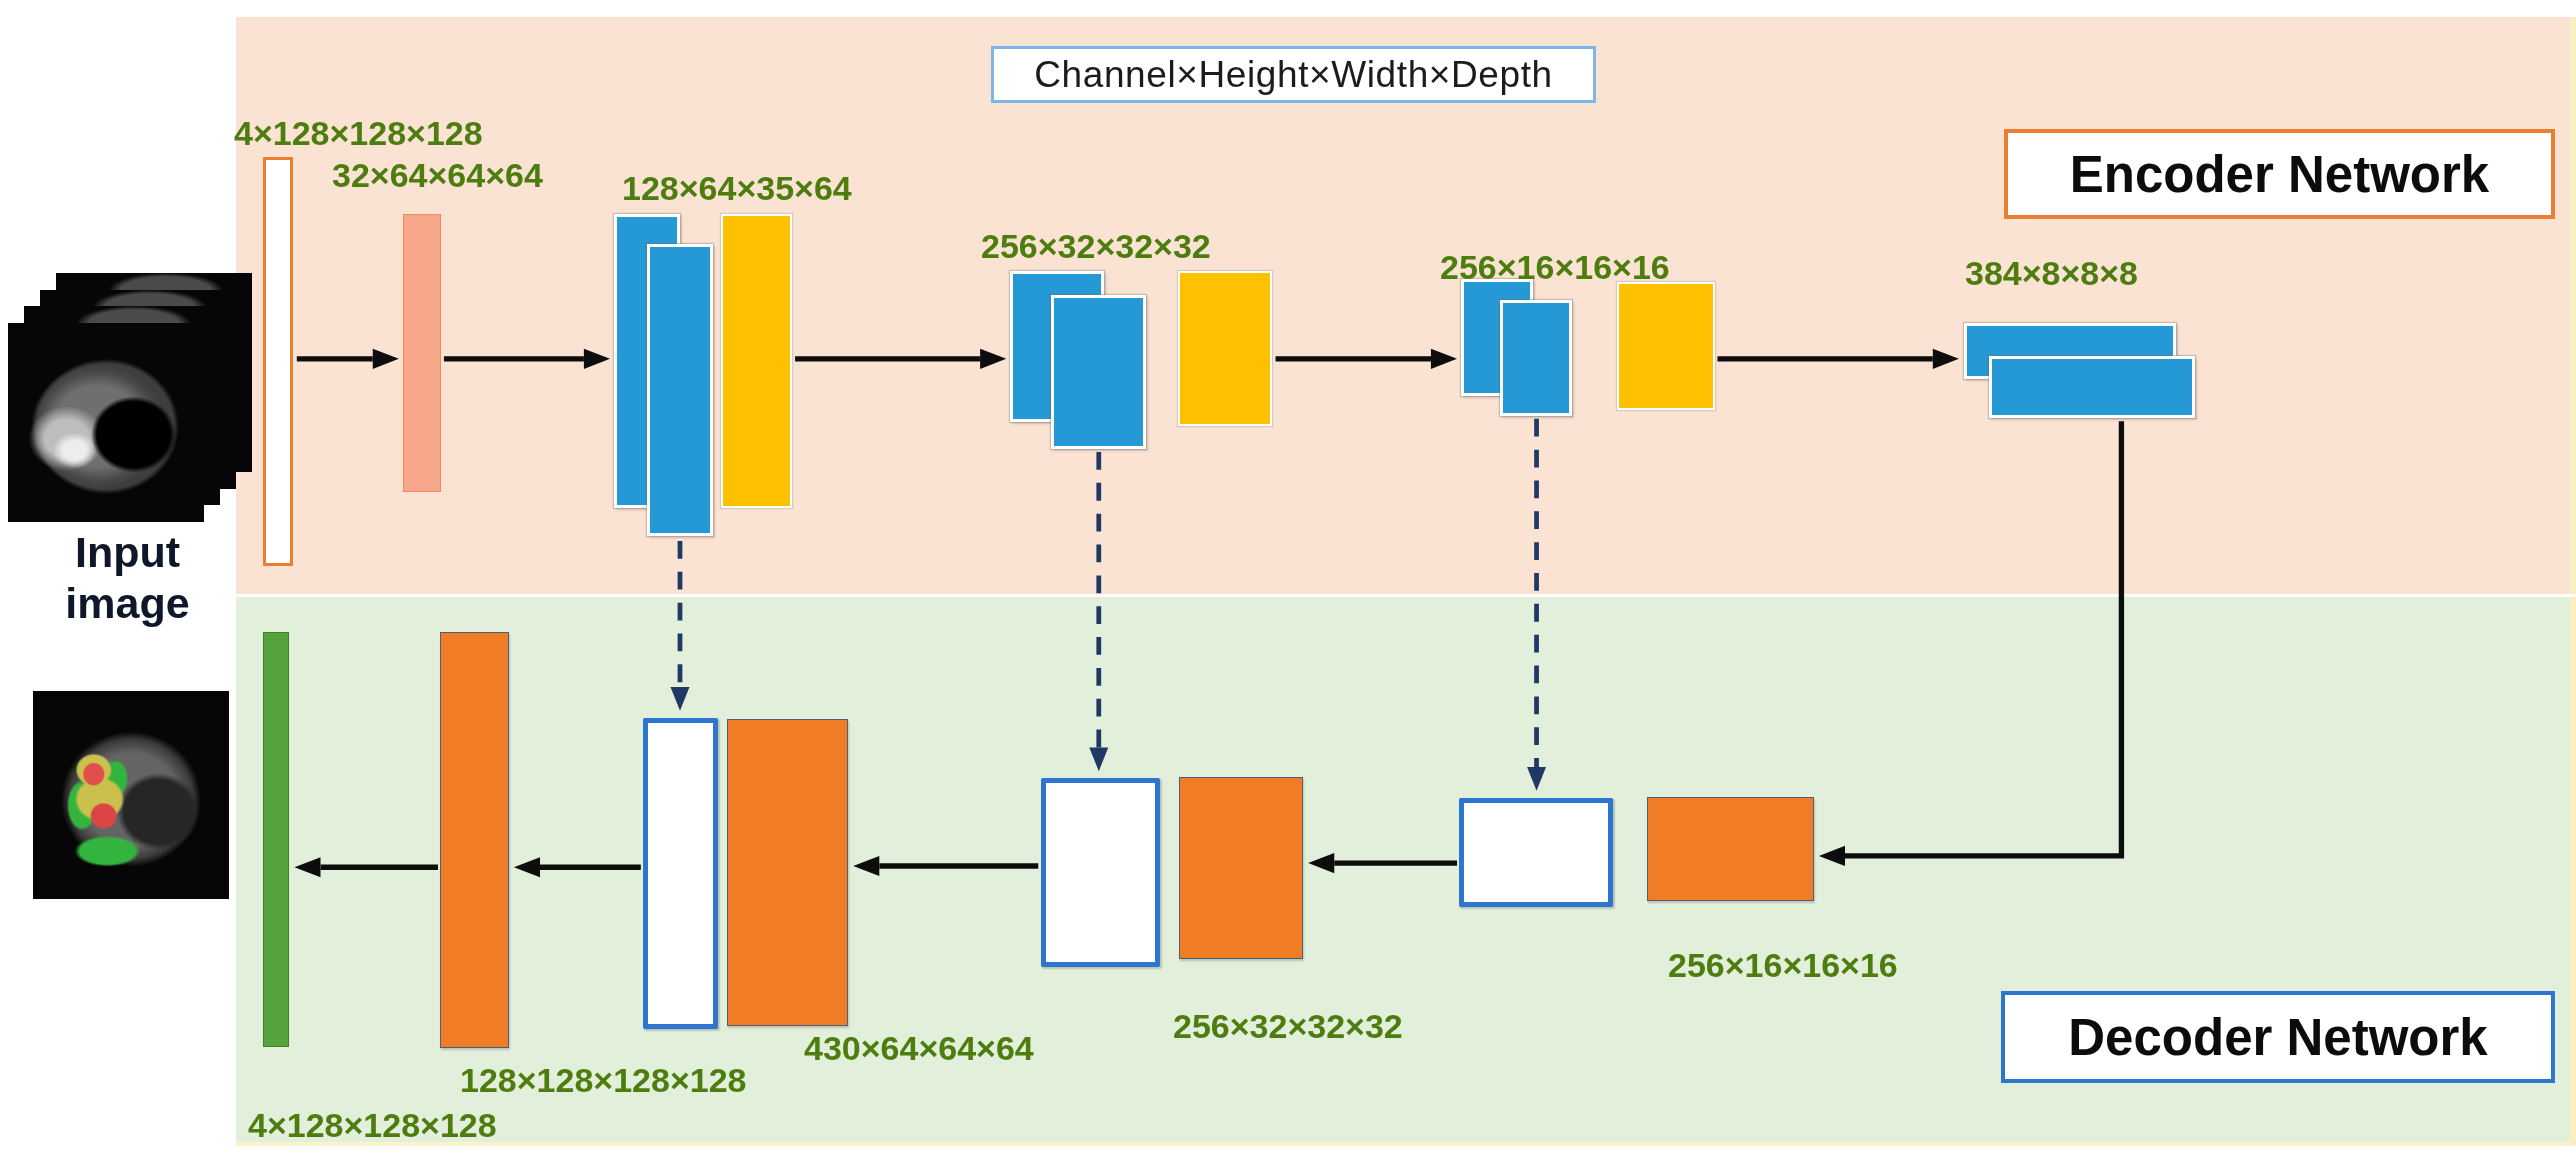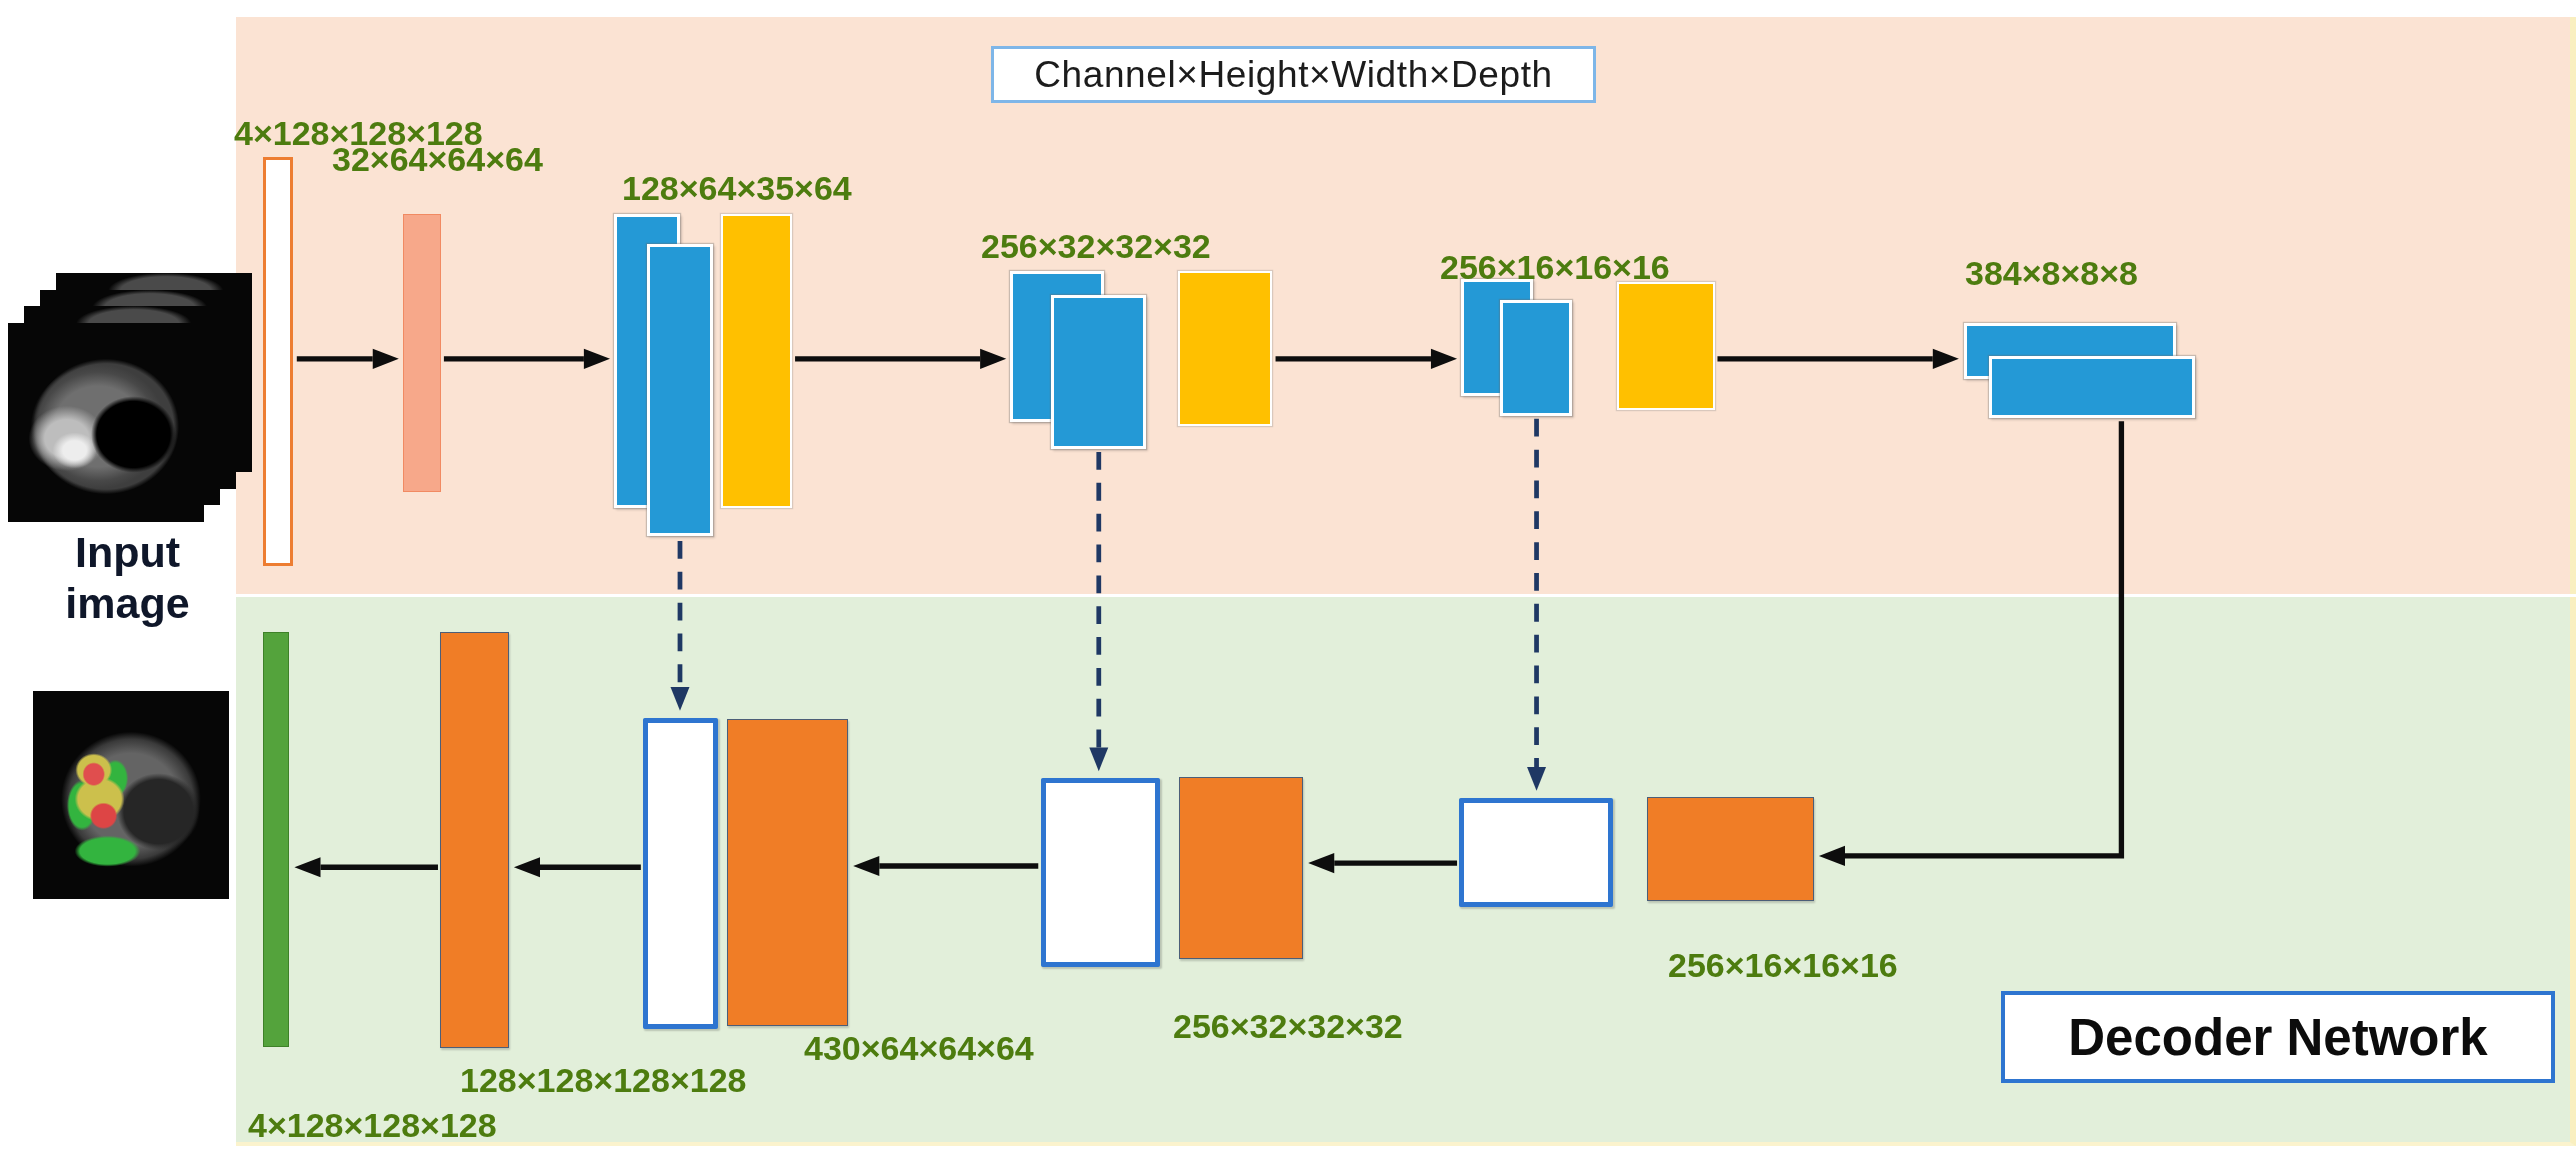--- a/index.html
+++ b/index.html
@@ -86,20 +86,23 @@
 <body>
 
 <div class="canvas">
 
   <div class="region enc-bg"></div>
   <div class="region dec-bg"></div>
 
   <div class="legend-box">
     <span>Channel×Height×Width×Depth</span>
   </div>
+  <div class="net-box enc-box">
+    <span>Encoder Network</span>
+  </div>
   <div class="net-box dec-box">
     <span>Decoder Network</span>
   </div>
 
   <div class="mri back" style="left:56px;top:273px;width:196px;height:199px;"></div>
   <div class="mri back" style="left:40px;top:290px;width:196px;height:199px;"></div>
   <div class="mri back" style="left:24px;top:306px;width:196px;height:199px;"></div>
   <div class="mri" style="left:8.3px;top:323px;width:196px;height:199px;">
     <div class="brain-input"></div>
   </div>
@@ -127,21 +130,21 @@
   <div class="blk greenbar"></div>
   <div class="blk orangeb d-or0"></div>
   <div class="blk whiteb  d-wh1"></div>
   <div class="blk orangeb d-or1"></div>
   <div class="blk whiteb  d-wh2"></div>
   <div class="blk orangeb d-or2"></div>
   <div class="blk whiteb  d-wh3"></div>
   <div class="blk orangeb d-or3"></div>
 
   <div class="dim" style="left:234px;top:114px;">4×128×128×128</div>
-  <div class="dim" style="left:332px;top:140px;">32×64×64×64</div>
+  <div class="dim" style="left:332px;top:156px;">32×64×64×64</div>
   <div class="dim" style="left:622px;top:169px;">128×64×35×64</div>
   <div class="dim" style="left:981px;top:227px;">256×32×32×32</div>
   <div class="dim" style="left:1440px;top:248px;">256×16×16×16</div>
   <div class="dim" style="left:1965px;top:254px;">384×8×8×8</div>
   <div class="dim" style="left:1668px;top:946px;">256×16×16×16</div>
   <div class="dim" style="left:1173px;top:1007px;">256×32×32×32</div>
   <div class="dim" style="left:804px;top:1029px;">430×64×64×64</div>
   <div class="dim" style="left:460px;top:1061px;">128×128×128×128</div>
   <div class="dim" style="left:248px;top:1106px;">4×128×128×128</div>
 

